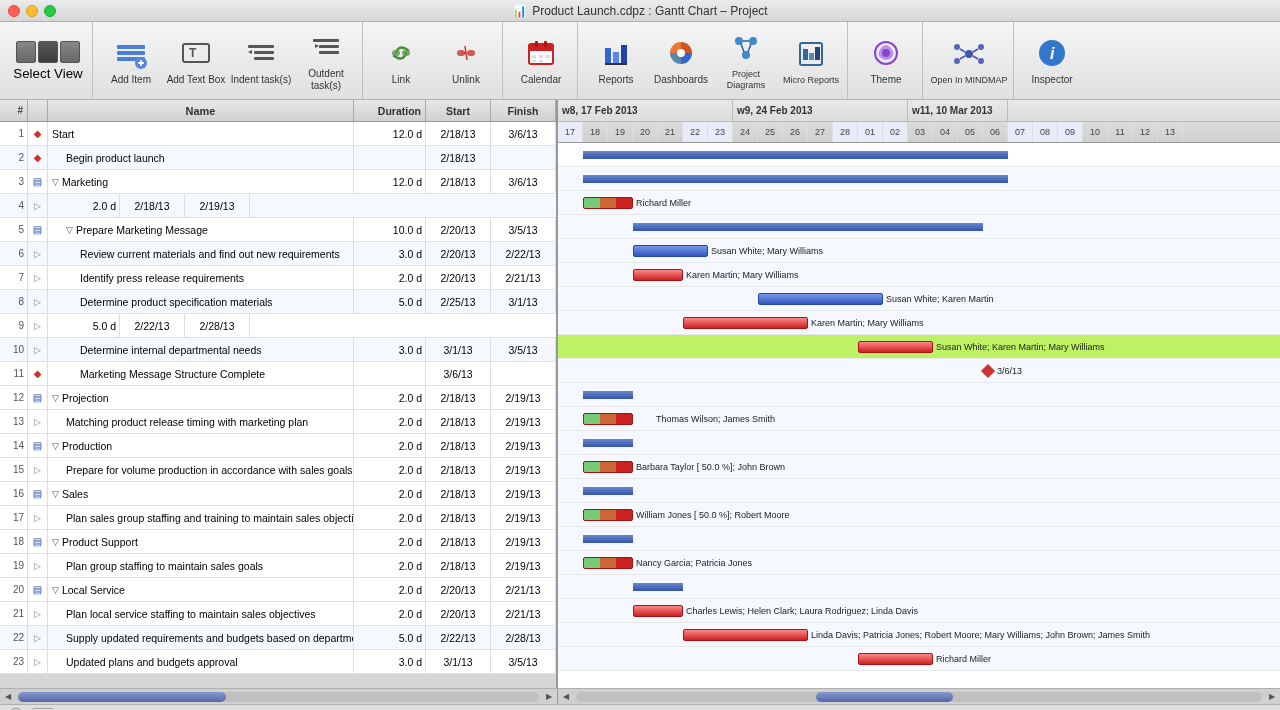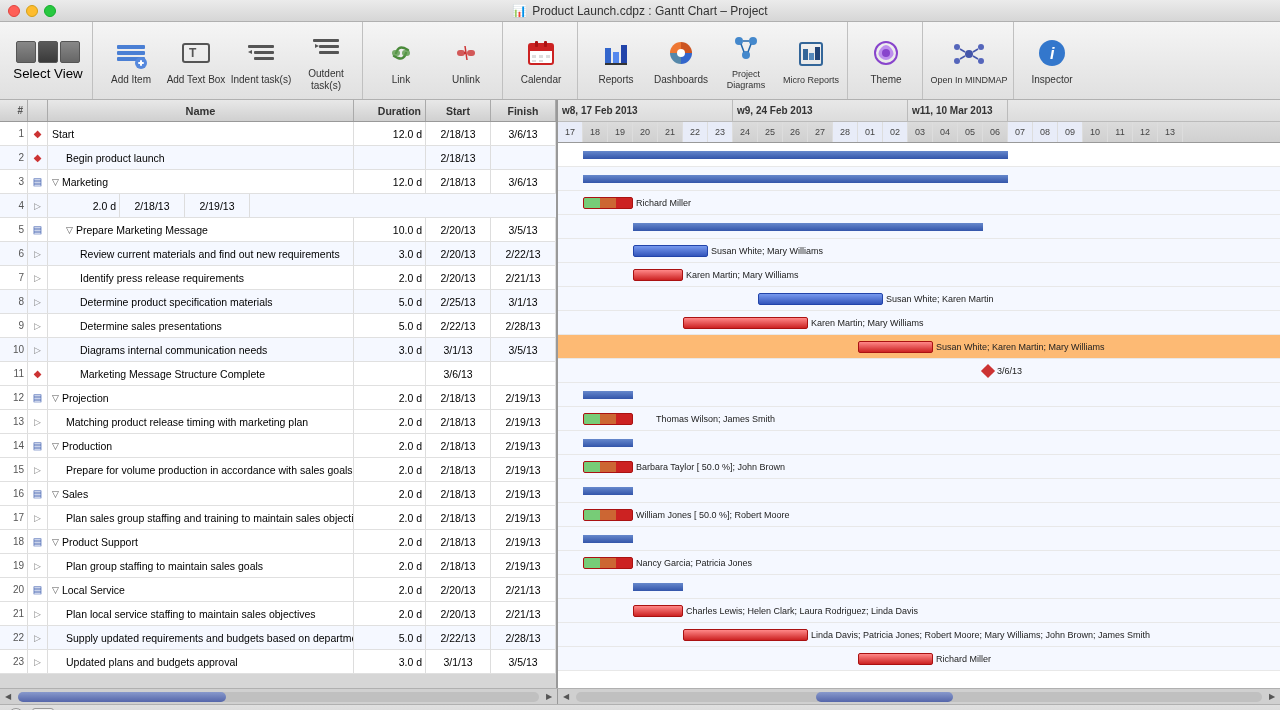--- a/index.html
+++ b/index.html
@@ -606,36 +606,32 @@
       </div>
       <div class="td td-dur">5.0 d</div>
       <div class="td td-start">2/25/13</div>
       <div class="td td-finish">3/1/13</div>
     </div>
         <div class="table-row">
       <div class="td td-num">9</div>
       <div class="td" style="width:20px;justify-content:center;flex-shrink:0;border-right:1px solid #ddd;">
         <span style="color:#888;font-size:9px;">▷</span>
       </div>
-      <div class="td" style="flex:1;padding-left:32px;font-size:10.5px;overflow:hidden;white-space:nowrap;">
-        
-        Determine sales presentations
-      </div>
       <div class="td td-dur">5.0 d</div>
       <div class="td td-start">2/22/13</div>
       <div class="td td-finish">2/28/13</div>
     </div>
         <div class="table-row">
       <div class="td td-num">10</div>
       <div class="td" style="width:20px;justify-content:center;flex-shrink:0;border-right:1px solid #ddd;">
         <span style="color:#888;font-size:9px;">▷</span>
       </div>
       <div class="td" style="flex:1;padding-left:32px;font-size:10.5px;overflow:hidden;white-space:nowrap;">
         
-        Diagrams internal communication needs
+        Determine internal departmental needs
       </div>
       <div class="td td-dur">3.0 d</div>
       <div class="td td-start">3/1/13</div>
       <div class="td td-finish">3/5/13</div>
     </div>
         <div class="table-row">
       <div class="td td-num">11</div>
       <div class="td" style="width:20px;justify-content:center;flex-shrink:0;border-right:1px solid #ddd;">
         <span style="color:#cc3333;font-size:10px;">◆</span>
       </div>
@@ -865,21 +861,21 @@
             <span style="position: absolute; left: 128px; top: 50%; transform: translateY(-50%); font-size: 9px; color: rgb(34, 34, 34); white-space: nowrap;">Karen Martin; Mary Williams</span>
           </div>
           <div class="gantt-row even" style="height: 24px; display: flex; align-items: center; position: relative; border-bottom: 1px solid rgb(232, 232, 232); background: rgb(245, 248, 255);">
             <div style="position: absolute; left: 200px; width: 125px; height: 12px; background: linear-gradient(rgb(119, 153, 238), rgb(51, 85, 187)); top: 50%; transform: translateY(-50%); border-radius: 2px; border: 1px solid rgb(34, 68, 170);"></div>
             <span style="position: absolute; left: 328px; top: 50%; transform: translateY(-50%); font-size: 9px; color: rgb(34, 34, 34); white-space: nowrap;">Susan White; Karen Martin</span>
           </div>
           <div class="gantt-row" style="height: 24px; display: flex; align-items: center; position: relative; border-bottom: 1px solid rgb(232, 232, 232);">
             <div style="position: absolute; left: 125px; width: 125px; height: 12px; background: linear-gradient(rgb(255, 136, 136), rgb(204, 34, 34)); top: 50%; transform: translateY(-50%); border-radius: 2px; border: 1px solid rgb(170, 17, 17);"></div>
             <span style="position: absolute; left: 253px; top: 50%; transform: translateY(-50%); font-size: 9px; color: rgb(34, 34, 34); white-space: nowrap;">Karen Martin; Mary Williams</span>
           </div>
-          <div class="gantt-row even" style="height: 24px; display: flex; align-items: center; position: relative; border-bottom: 1px solid rgb(232, 232, 232); background: #fdba74;">
+          <div class="gantt-row even" style="height: 24px; display: flex; align-items: center; position: relative; border-bottom: 1px solid rgb(232, 232, 232); background: #bef264;">
             <div style="position: absolute; left: 300px; width: 75px; height: 12px; background: linear-gradient(rgb(255, 136, 136), rgb(204, 34, 34)); top: 50%; transform: translateY(-50%); border-radius: 2px; border: 1px solid rgb(170, 17, 17);"></div>
             <span style="position: absolute; left: 378px; top: 50%; transform: translateY(-50%); font-size: 9px; color: rgb(34, 34, 34); white-space: nowrap;">Susan White; Karen Martin; Mary Williams</span>
           </div>
           <div class="gantt-row" style="height: 24px; display: flex; align-items: center; position: relative; border-bottom: 1px solid rgb(232, 232, 232);">
             <div class="g-milestone" style="position: absolute; left: 425px; width: 10px; height: 10px; background: rgb(204, 51, 51); transform: translateY(-50%) rotate(45deg); top: 50%;"></div>
             <span style="position: absolute; left: 439px; top: 50%; transform: translateY(-50%); font-size: 9px; color: rgb(34, 34, 34); white-space: nowrap;">3/6/13</span>
           </div>
           <div class="gantt-row even" style="height: 24px; display: flex; align-items: center; position: relative; border-bottom: 1px solid rgb(232, 232, 232); background: rgb(245, 248, 255);">
             <div style="position: absolute; left: 25px; width: 50px; height: 8px; background: linear-gradient(rgb(102, 136, 204), rgb(51, 85, 170)); top: 50%; transform: translateY(-50%); border-radius: 0px;"></div>
           </div>

